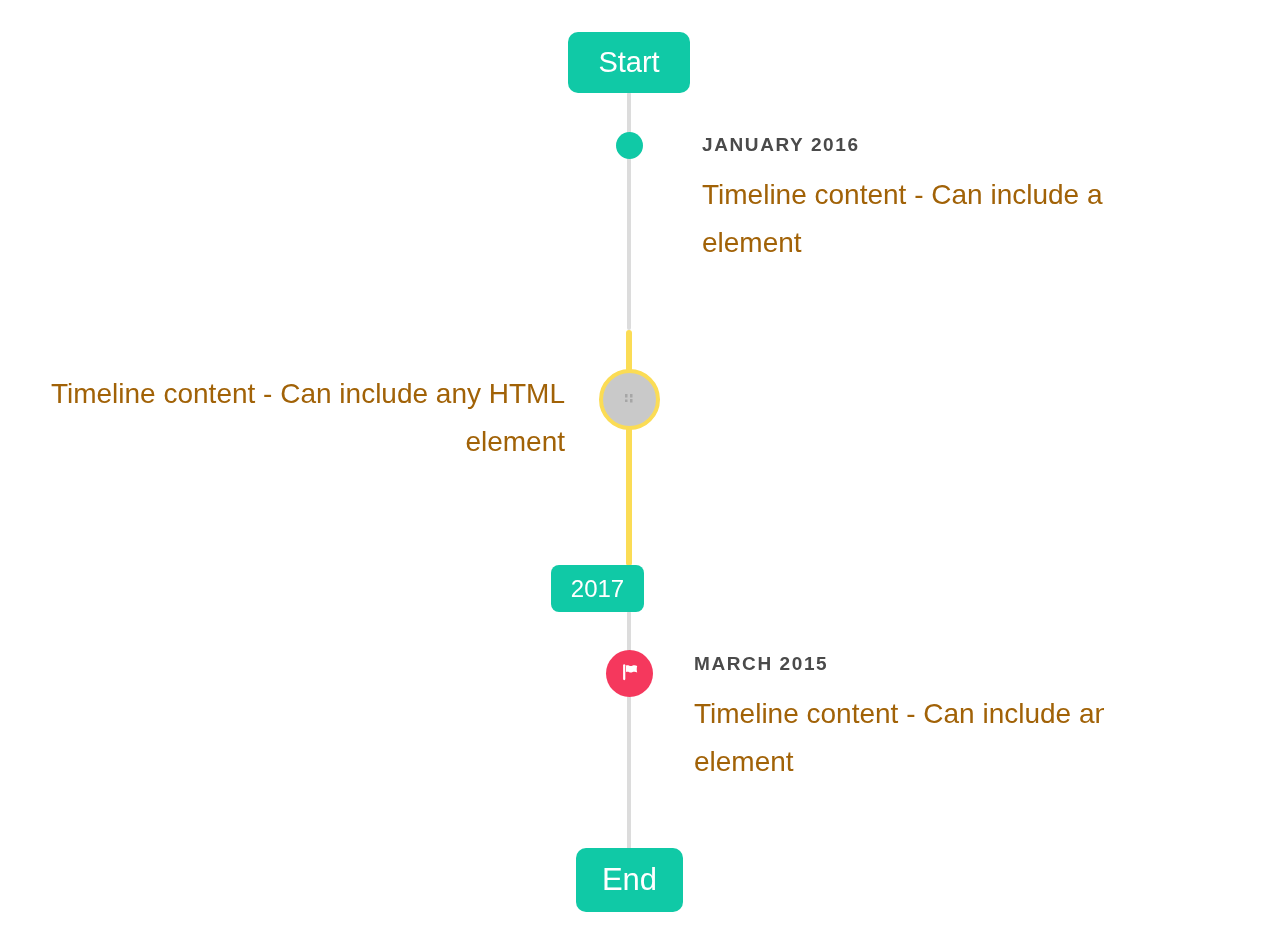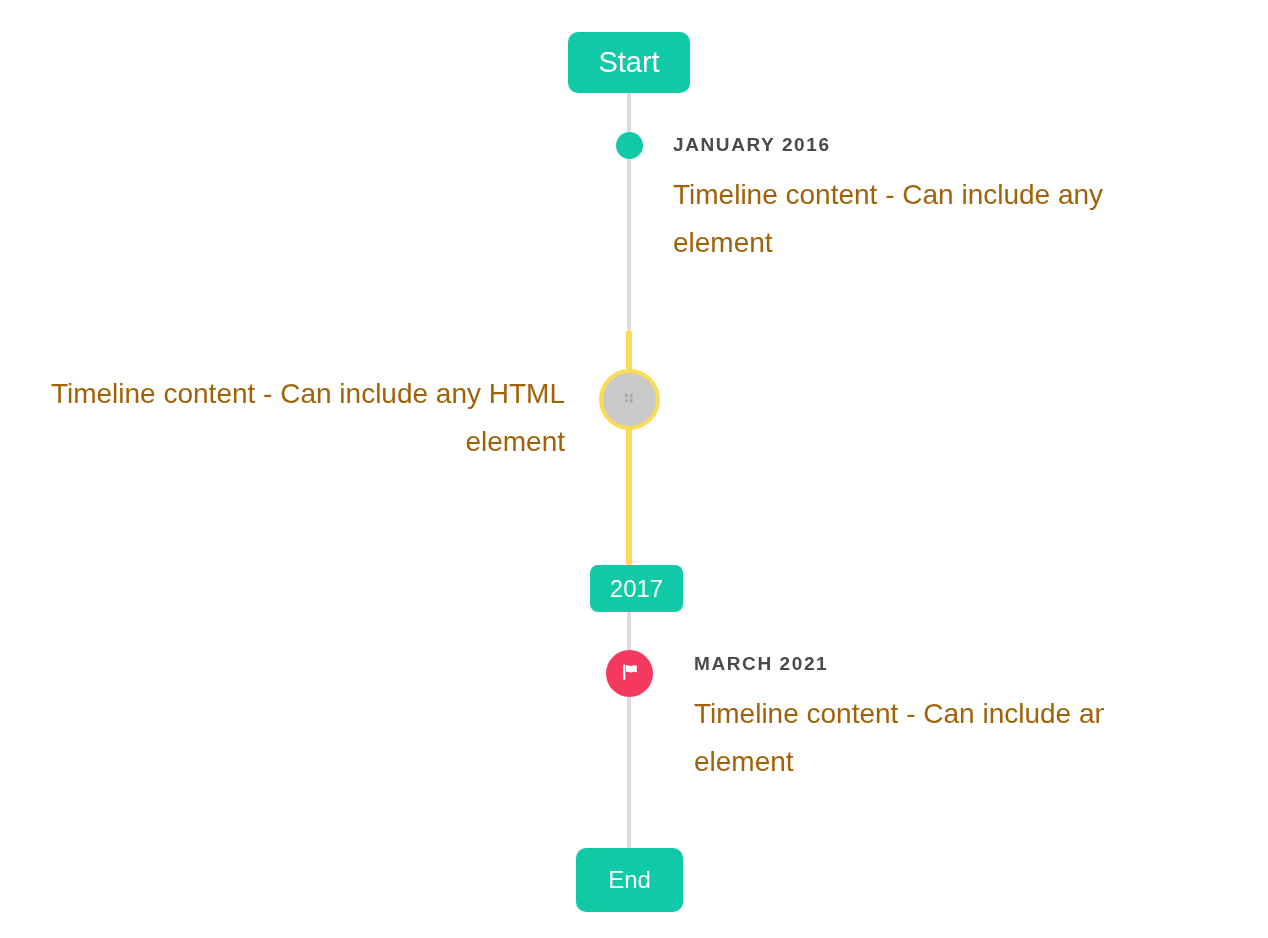--- a/index.html
+++ b/index.html
@@ -41,22 +41,22 @@
     border: none;
     border-radius: 10px;
     display: flex;
     align-items: center;
     justify-content: center;
     font-family: "Liberation Sans", sans-serif;
     cursor: pointer;
     padding: 0;
   }
   .badge.start { left: 568px; top: 32px;  width: 122px; height: 61px; font-size: 29px; }
-  .badge.year  { left: 590px; top: 565px; width: 93px;  height: 47px; font-size: 24px; border-radius: 8px; }
-  .badge.end   { left: 576px; top: 848px; width: 107px; height: 64px; font-size: 24px; }
+  .badge.year  { left: 551px; top: 565px; width: 93px;  height: 47px; font-size: 24px; border-radius: 8px; }
+  .badge.end   { left: 576px; top: 848px; width: 107px; height: 64px; font-size: 31px; }
   
   .marker { position: absolute; border-radius: 50%; box-sizing: border-box; }
   .marker.dot {
     left: 616px; top: 132px;
     width: 27px; height: 27px;
     background: #10c9a6;
   }
   .marker.image {
     left: 599px; top: 369px;
     width: 61px; height: 61px;
@@ -84,21 +84,21 @@
     line-height: 24px;
     margin-bottom: 14px;
   }
   .entry .content {
     font-size: 28px;
     color: #a16207;
     line-height: 48px;
   }
   .entry.right { text-align: left; }
   .entry.left  { text-align: right; }
-  .entry.jan   { left: 673px; top: 133px; width: 545px; }
+  .entry.jan   { left: 702px; top: 133px; width: 545px; }
   .entry.feb   { left: 20px;  top: 370px; width: 545px; }
   .entry.mar   { left: 694px; top: 652px; width: 545px; }
 </style>
 </head>
 <body>
 
 <div class="stage">
 
   <div class="line seg-top"></div>
   <div class="line highlight"></div>
@@ -138,17 +138,17 @@
   <div class="entry right jan">
     <div class="title">JANUARY 2016</div>
     <div class="content">Timeline content - Can include any HTML element</div>
   </div>
 
   <div class="entry left feb">
     <div class="content">Timeline content - Can include any HTML element</div>
   </div>
 
   <div class="entry right mar">
-    <div class="title">MARCH 2021</div>
+    <div class="title">MARCH 2015</div>
     <div class="content">Timeline content - Can include any HTML element</div>
   </div>
 
 </div>
 
 </body></html>

